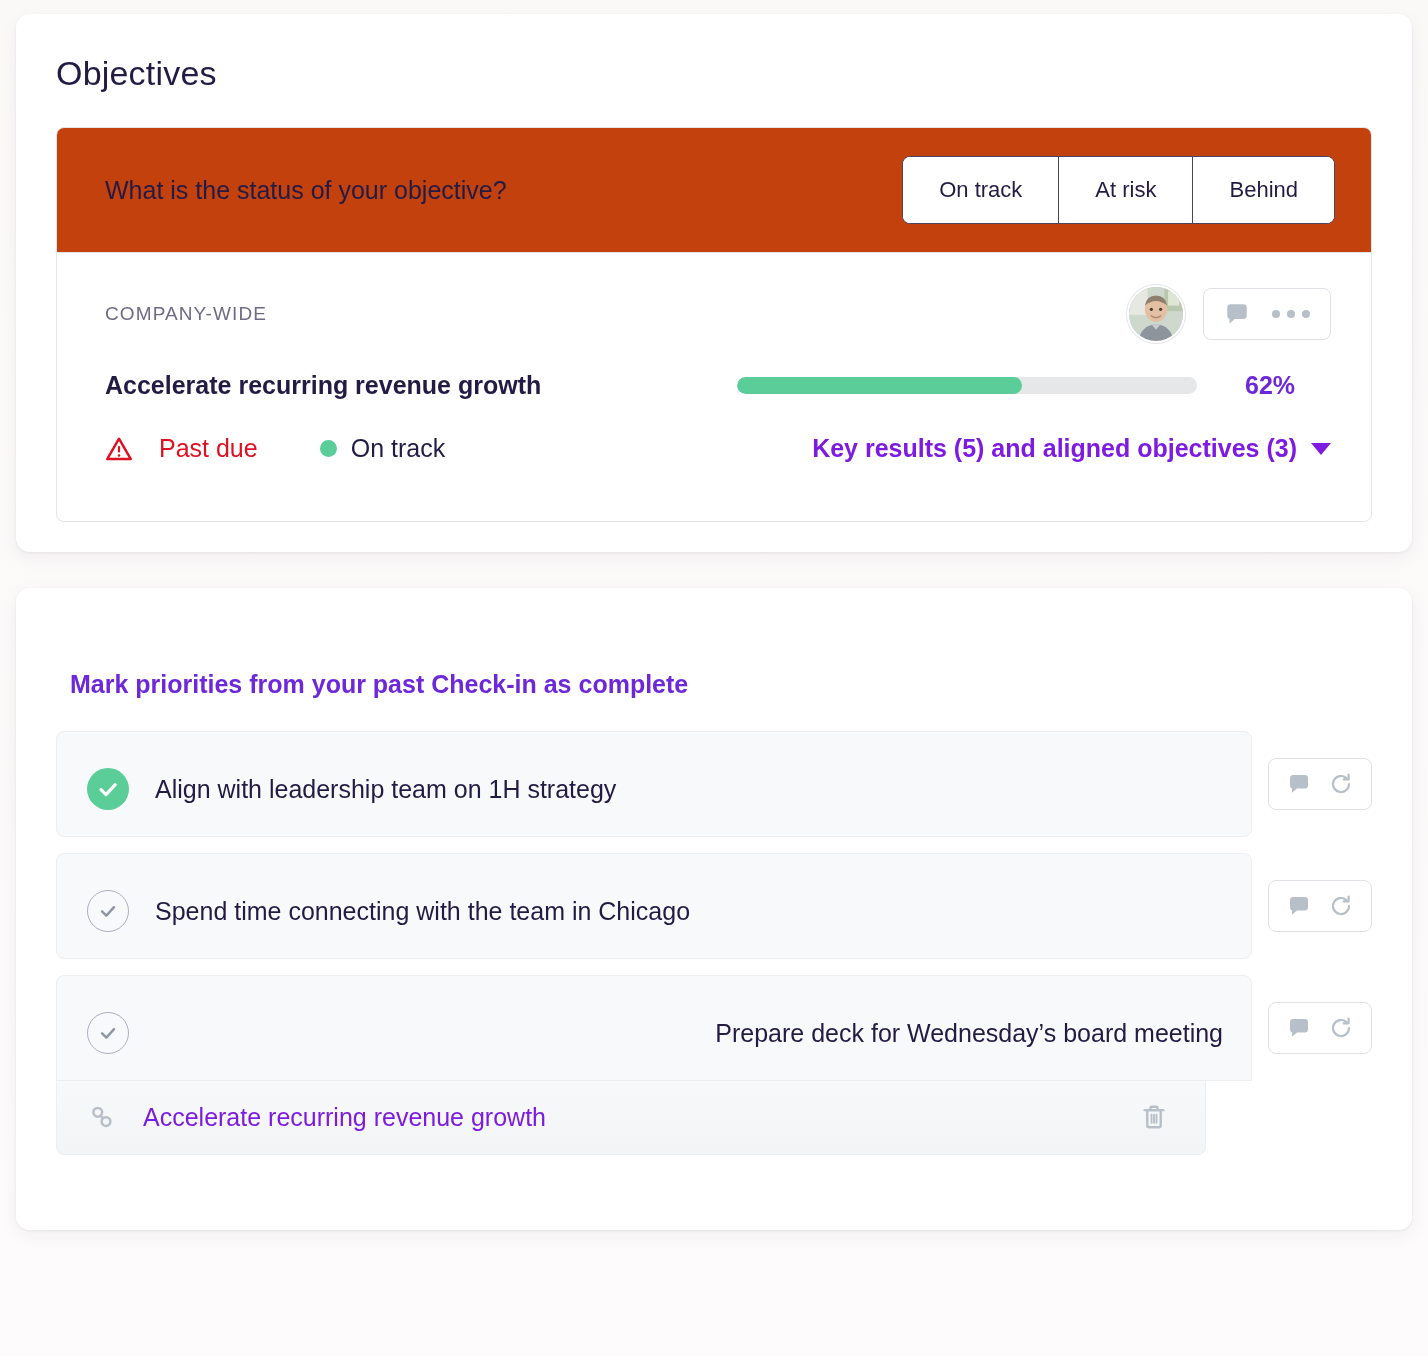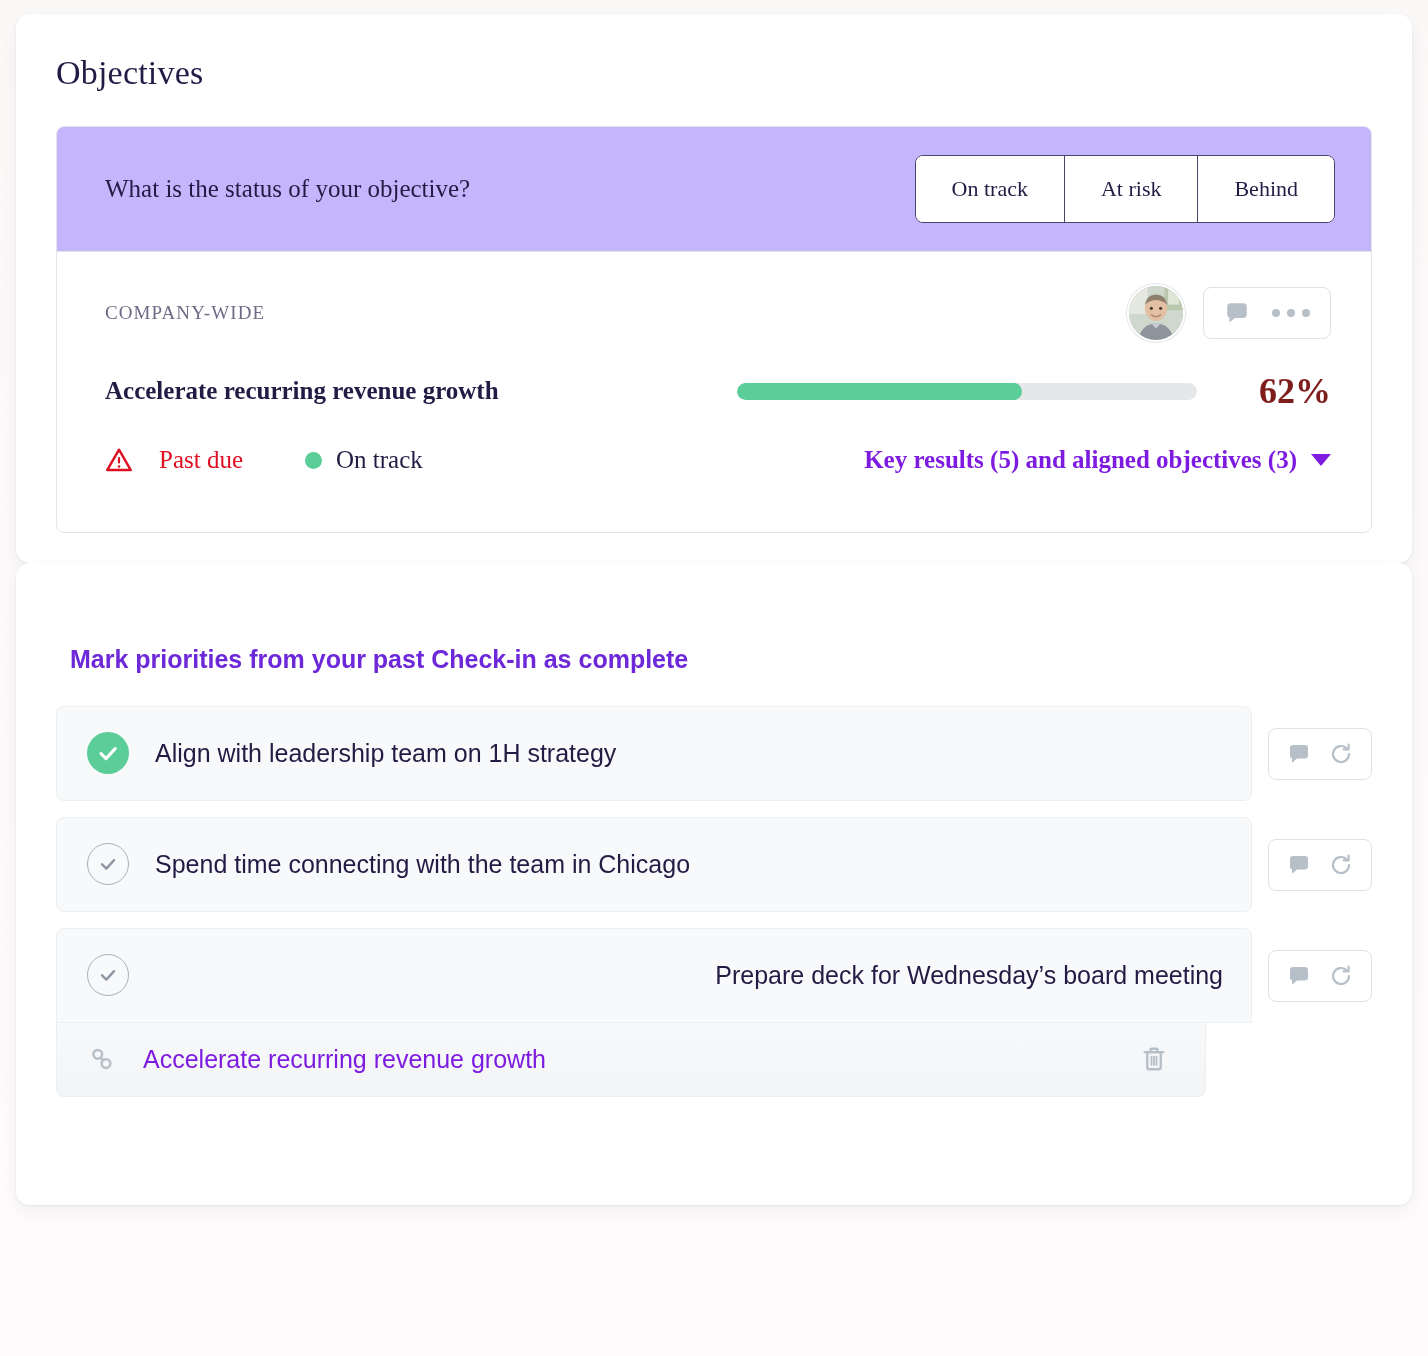--- a/index.html
+++ b/index.html
@@ -23,39 +23,39 @@
   
   .card {
     background: #ffffff;
     border-radius: 14px;
     box-shadow: 0 1px 3px rgba(40,30,70,.07), 0 6px 18px rgba(40,30,70,.05);
   }
 
   
   #objectives-card {
     padding: 40px 40px 30px 40px;
-    font-family: Liberation Serif, serif;
+    margin-bottom: 36px;
   }
 
   .section-title {
     font-size: 34px;
     font-weight: 400;
     color: #241b45;
     letter-spacing: .2px;
     margin-bottom: 34px;
   }
 
   .objective-box {
     border: 1px solid #e3e5ea;
     border-radius: 8px;
     overflow: hidden;
   }
 
   .objective-head {
-    background: #c4b5fd;
+    background: #c2410c;
     border-bottom: 1px solid #e3e5ea;
     display: flex;
     align-items: center;
     justify-content: space-between;
     padding: 28px 36px 28px 48px;
   }
 
   .question {
     font-size: 25px;
     color: #241b45;
@@ -149,25 +149,25 @@
     border-radius: 9px;
     background: #e6e7e9;
     overflow: hidden;
   }
   .progress-fill {
     height: 100%;
     border-radius: 9px;
     background: #5bcd99;
   }
   .progress-pct {
-    font-size: 36px;
+    font-size: 25px;
     font-weight: 700;
-    color: #7f1d1d;
+    color: #6d28d9;
     min-width: 86px;
-    text-align: right;
+    text-align: left;
   }
 
   .obj-bottom-row {
     display: flex;
     align-items: center;
     justify-content: space-between;
   }
   .obj-bottom-left { display: flex; align-items: center; gap: 62px; }
 
   .past-due {
@@ -216,21 +216,21 @@
   }
 
   .prio-item {
     flex: 1;
     background: #f8f9fa;
     border: 1px solid #eceef0;
     border-radius: 8px;
     display: flex;
     align-items: center;
     gap: 26px;
-    padding: 25px 28px 26px 30px;
+    padding: 36px 28px 26px 30px;
     cursor: pointer;
   }
 
   .check {
     width: 42px; height: 42px;
     border-radius: 50%;
     display: flex; align-items: center; justify-content: center;
     flex: 0 0 auto;
   }
   .check.done { background: #5bcd99; }

